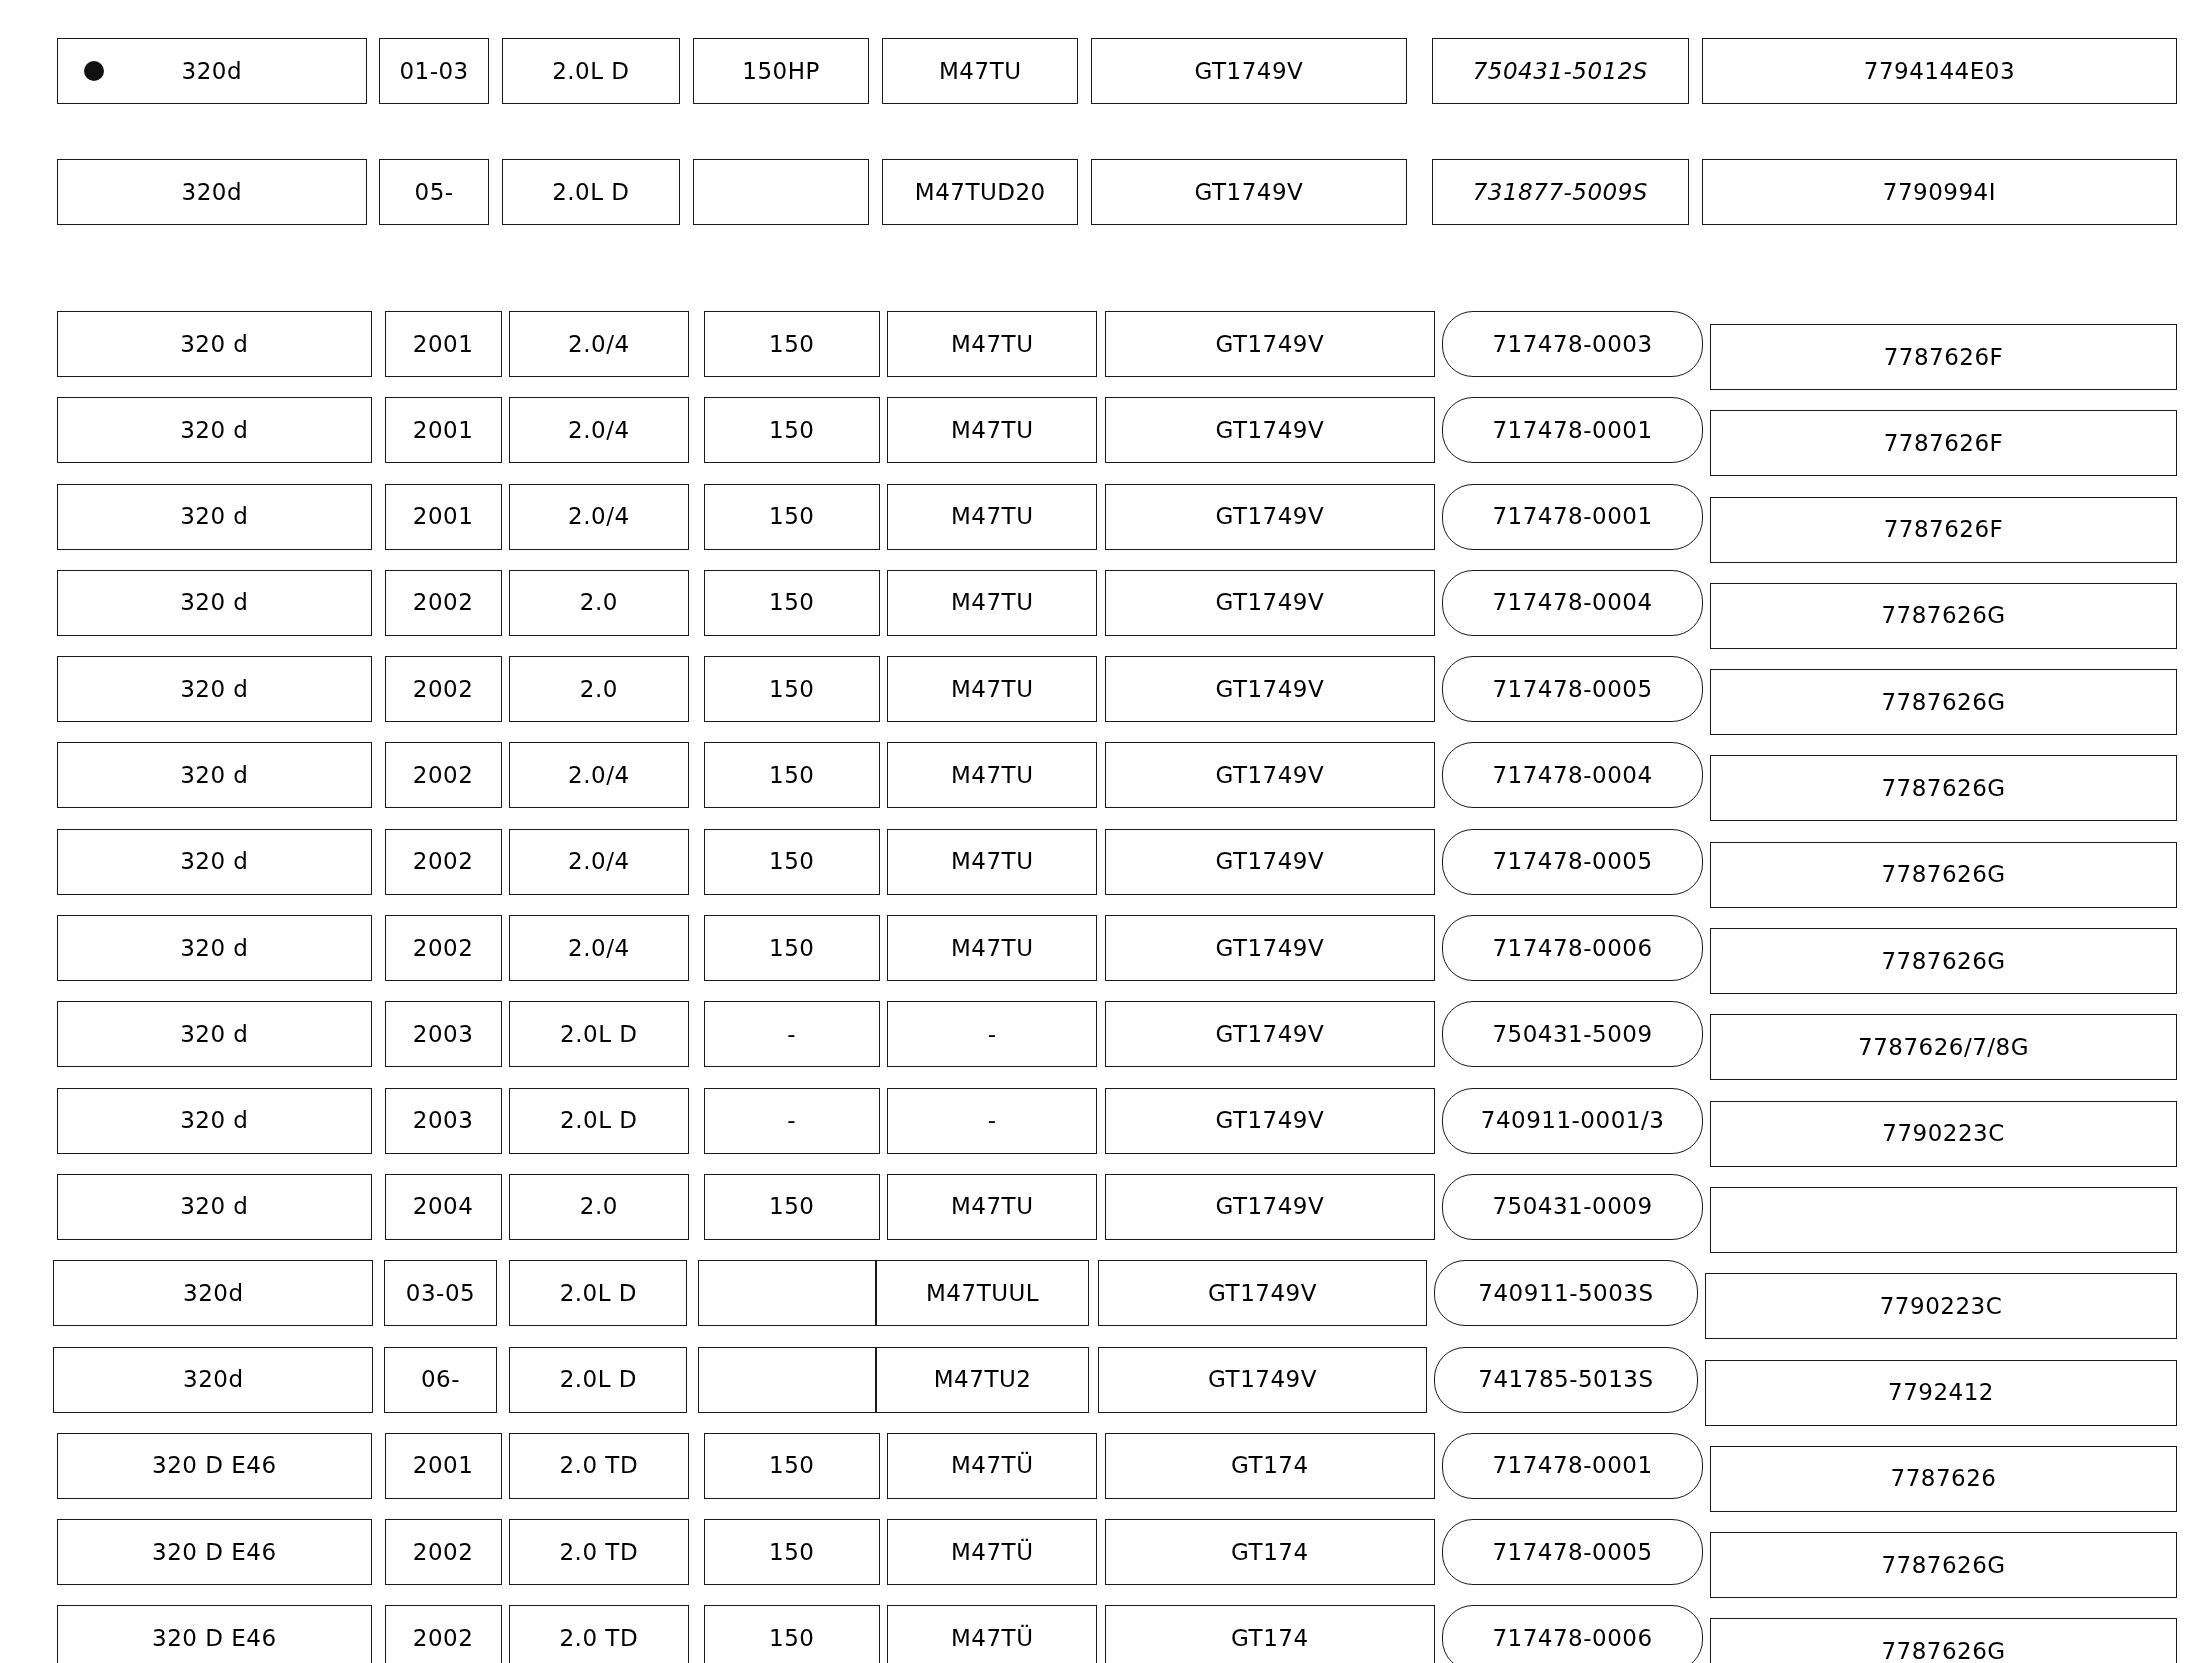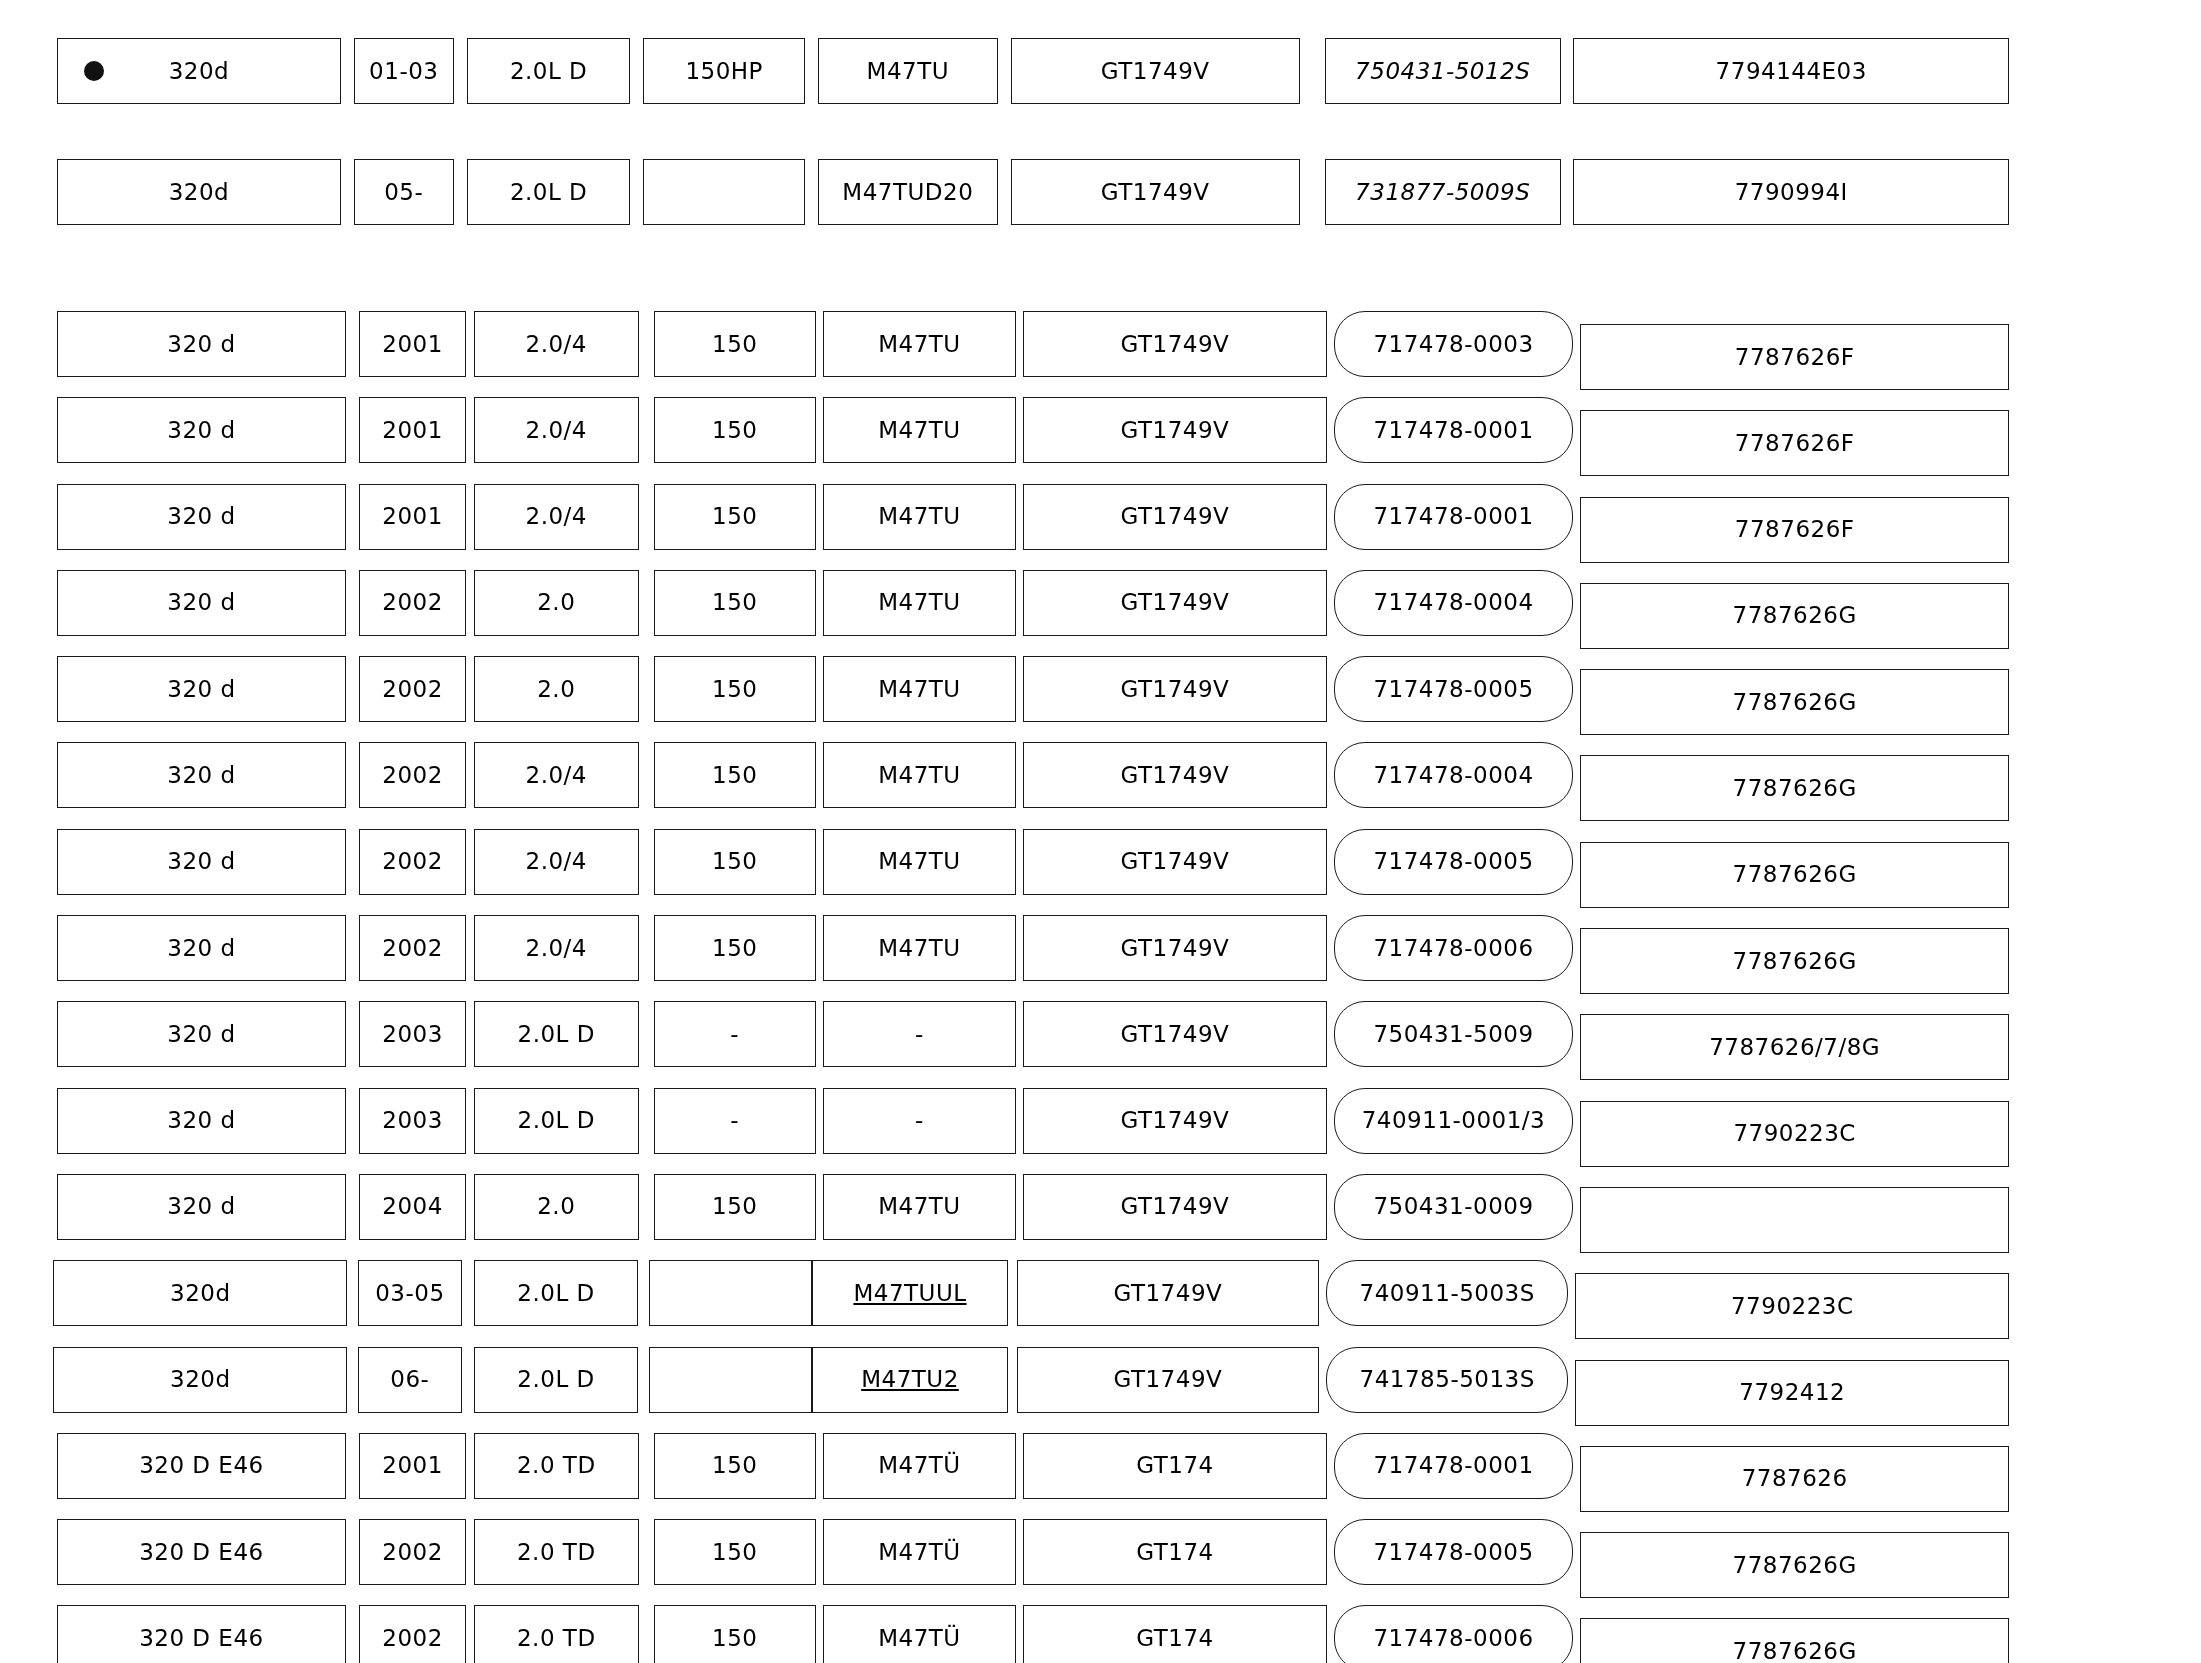--- a/index.html
+++ b/index.html
@@ -23,21 +23,21 @@
   }
 
   .group {
     padding-left: 57px;
     padding-right: 31px;
   }
 
   .row {
     display: flex;
     align-items: stretch;
-    width: 1952px;
+    width: 2120px;
     box-sizing: border-box;
   }
 
   .cell {
     border: 1.8px solid #1a1a1a;
     box-sizing: border-box;
     display: flex;
     align-items: center;
     justify-content: center;
     font-size: 23px;
@@ -67,21 +67,21 @@
   .gb .c4 { width: 214px; margin-left: 7.3px; }
   .gb .c5 { width: 336px; margin-left: 7.3px; }
   .gb .c6 { width: 265px; margin-left: 7.3px; border-radius: 31px; }
   .gb .c7 { width: 475px; margin-left: 7.3px; margin-top: 13px; }
 
   
   .gb .shift .c0 { width: 322px; margin-left: -3.7px; }
   .gb .shift .c1 { width: 113px; margin-left: 11px; }
   .gb .shift .c2 { width: 179px; margin-left: 12.8px; }
   .gb .shift .c3 { width: 179px; margin-left: 11px; }
-  .gb .shift .c4 { width: 214px; margin-left: 0; text-decoration: underline; }
+  .gb .shift .c4 { width: 214px; margin-left: 0; }
   .gb .shift .c5 { width: 331px; margin-left: 9.1px; }
   .gb .shift .c6 { width: 265px; margin-left: 7.3px; }
   .gb .shift .c7 { width: 475px; margin-left: 7.3px; }
 
   .bullet {
     position: absolute;
     left: 25.6px;
     top: 50%;
     transform: translateY(-50%);
     width: 20px;

